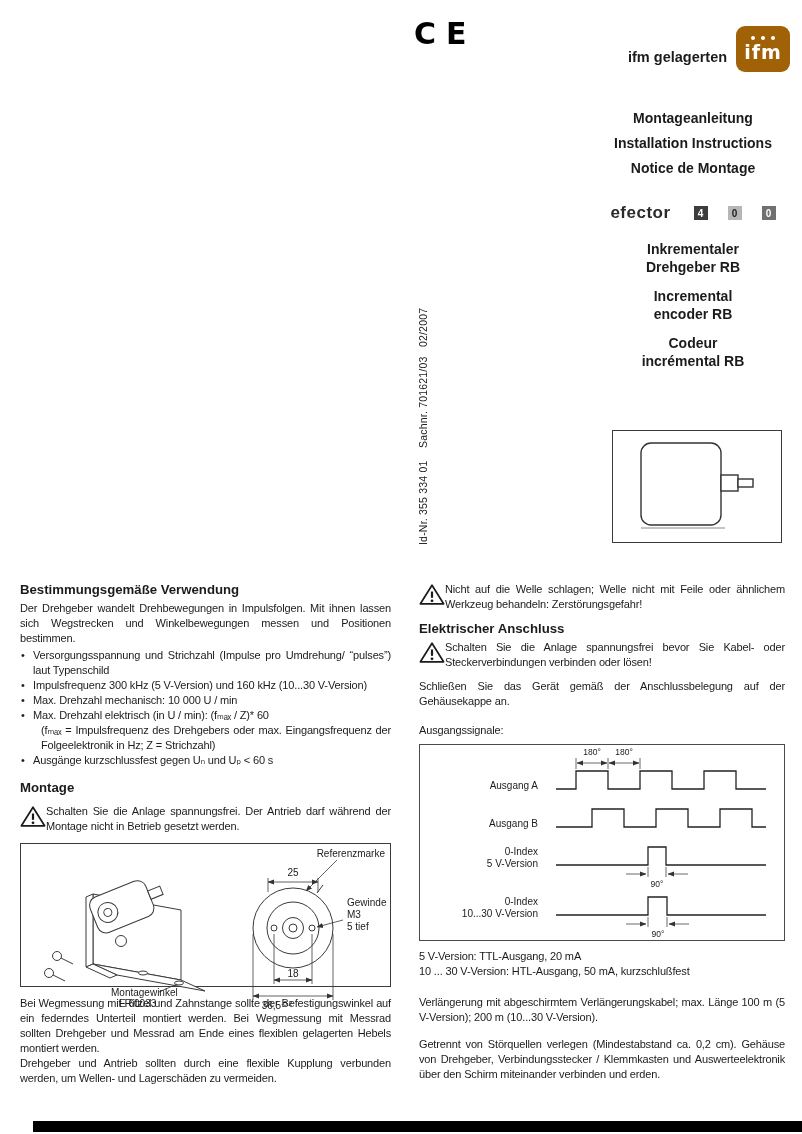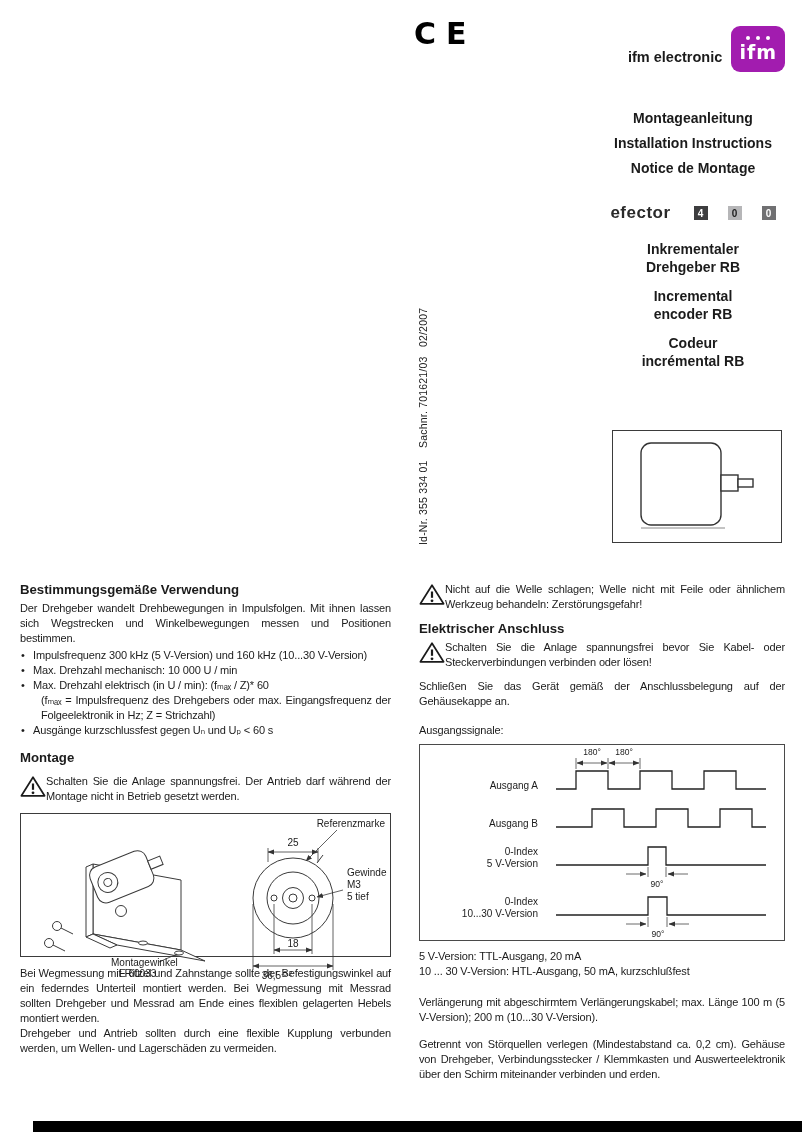--- a/index.html
+++ b/index.html
@@ -6,21 +6,21 @@
   html,body {width:802px; height:1134px;}
   body {position:relative; background:#ffffff; overflow:hidden;
         font-family:"Liberation Sans","DejaVu Sans",sans-serif; color:#1b1b1b;}
   .abs {position:absolute;}
 
   
   #ce {left:414px; top:16px; font-size:30px; font-weight:600; letter-spacing:10px;
        color:#000; font-family:"DejaVu Sans",sans-serif;}
   #brand {top:26px; left:628px; display:flex; align-items:flex-end; gap:9px;}
   #brand .btxt {font-weight:bold; font-size:14.5px; padding-bottom:7px; white-space:nowrap;}
-  .ifm-logo {width:54px; height:46px; flex:none; background:#a21caf; border-radius:9px;
+  .ifm-logo {width:54px; height:46px; flex:none; background:#a16207; border-radius:9px;
              display:flex; flex-direction:column; align-items:center; justify-content:center; gap:3px;}
   .ifm-dots {display:flex; gap:6px;}
   .ifm-dots i {width:4px; height:4px; border-radius:50%; background:#fff;}
   .ifm-txt {color:#fff; font-weight:bold; font-size:19px; line-height:1;
             font-family:"DejaVu Sans",sans-serif; letter-spacing:1px;}
 
   #titles {left:586px; top:110px; width:214px; text-align:center;}
   #titles .t {font-size:14px; font-weight:bold; margin-bottom:9px;}
 
   #efector {left:586px; top:203px; width:214px; display:flex; justify-content:center;
@@ -69,21 +69,21 @@
   .sig text.dim {font-size:8.5px;}
 
   #botbar {left:33px; top:1121px; width:769px; height:11px; background:#000;}
 </style>
 </head>
 <body>
 
 <div id="ce" class="abs">CE</div>
 
 <div id="brand" class="abs">
-  <span class="btxt">ifm electronic</span>
+  <span class="btxt">ifm gelagerten</span>
   <span class="ifm-logo">
     <span class="ifm-dots">
         <i></i>
         <i></i>
         <i></i>
       </span>
     <span class="ifm-txt">ifm</span>
   </span>
 </div>
 
@@ -126,20 +126,21 @@
   </svg>
 </div>
 
 <div id="sidenote" class="abs">Id-Nr. 355 334 01    Sachnr. 701621/03   02/2007</div>
 
 <div id="colL" class="abs">
   <div class="h">Bestimmungsgemäße Verwendung</div>
   <p class="body">Der Drehgeber wandelt Drehbewegungen in Impulsfolgen. Mit ihnen lassen sich Wegstrecken und Winkelbewegungen messen und Positionen bestimmen.</p>
 
   <div class="bullets">
+    <div class="bullet">Versorgungsspannung und Strichzahl (Impulse pro Umdrehung/ “pulses”) laut Typenschild</div>
     <div class="bullet">Impulsfrequenz 300 kHz (5 V-Version) und 160 kHz (10...30 V-Version)</div>
     <div class="bullet">Max. Drehzahl mechanisch: 10 000 U / min</div>
     <div class="bullet">Max. Drehzahl elektrisch (in U / min): (fₘₐₓ / Z)* 60</div>
     <div class="bullet cont">(fₘₐₓ = Impulsfrequenz des Drehgebers oder max. Eingangsfrequenz der Folgeelektronik in Hz; Z = Strichzahl)</div>
     <div class="bullet">Ausgänge kurzschlussfest gegen Uₙ und Uₚ &lt; 60 s</div>
   </div>
 
   <div class="h mt12">Montage</div>
 
   <div class="warn">

